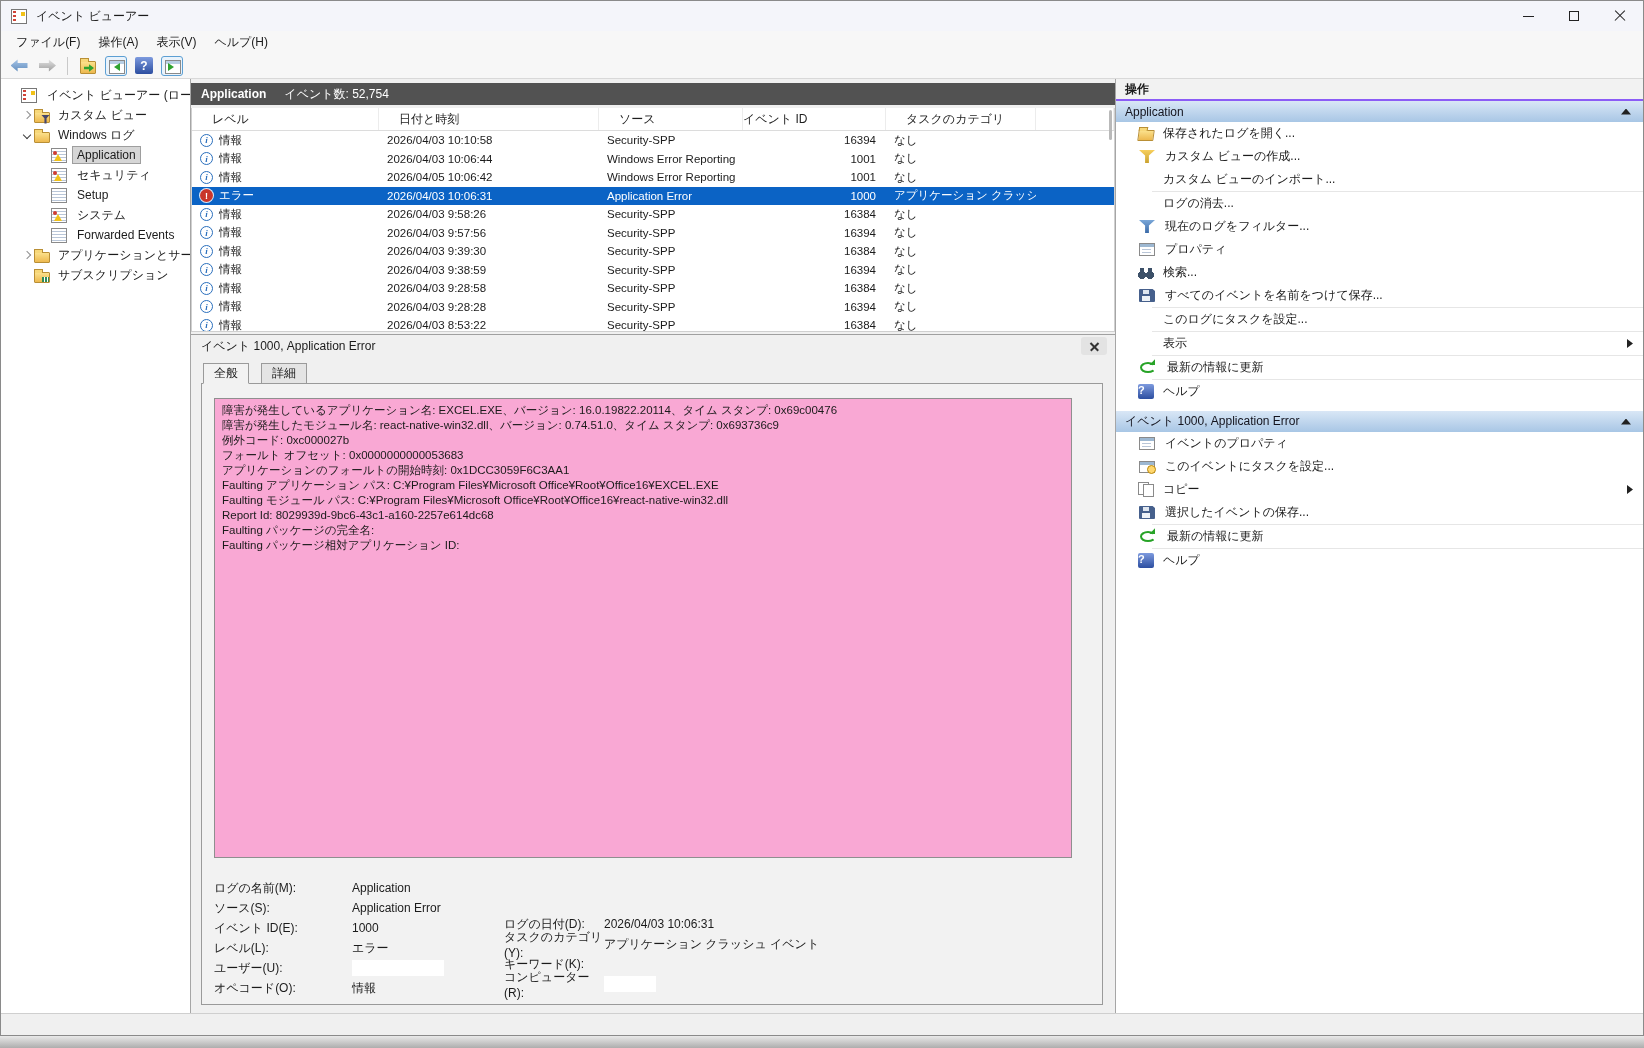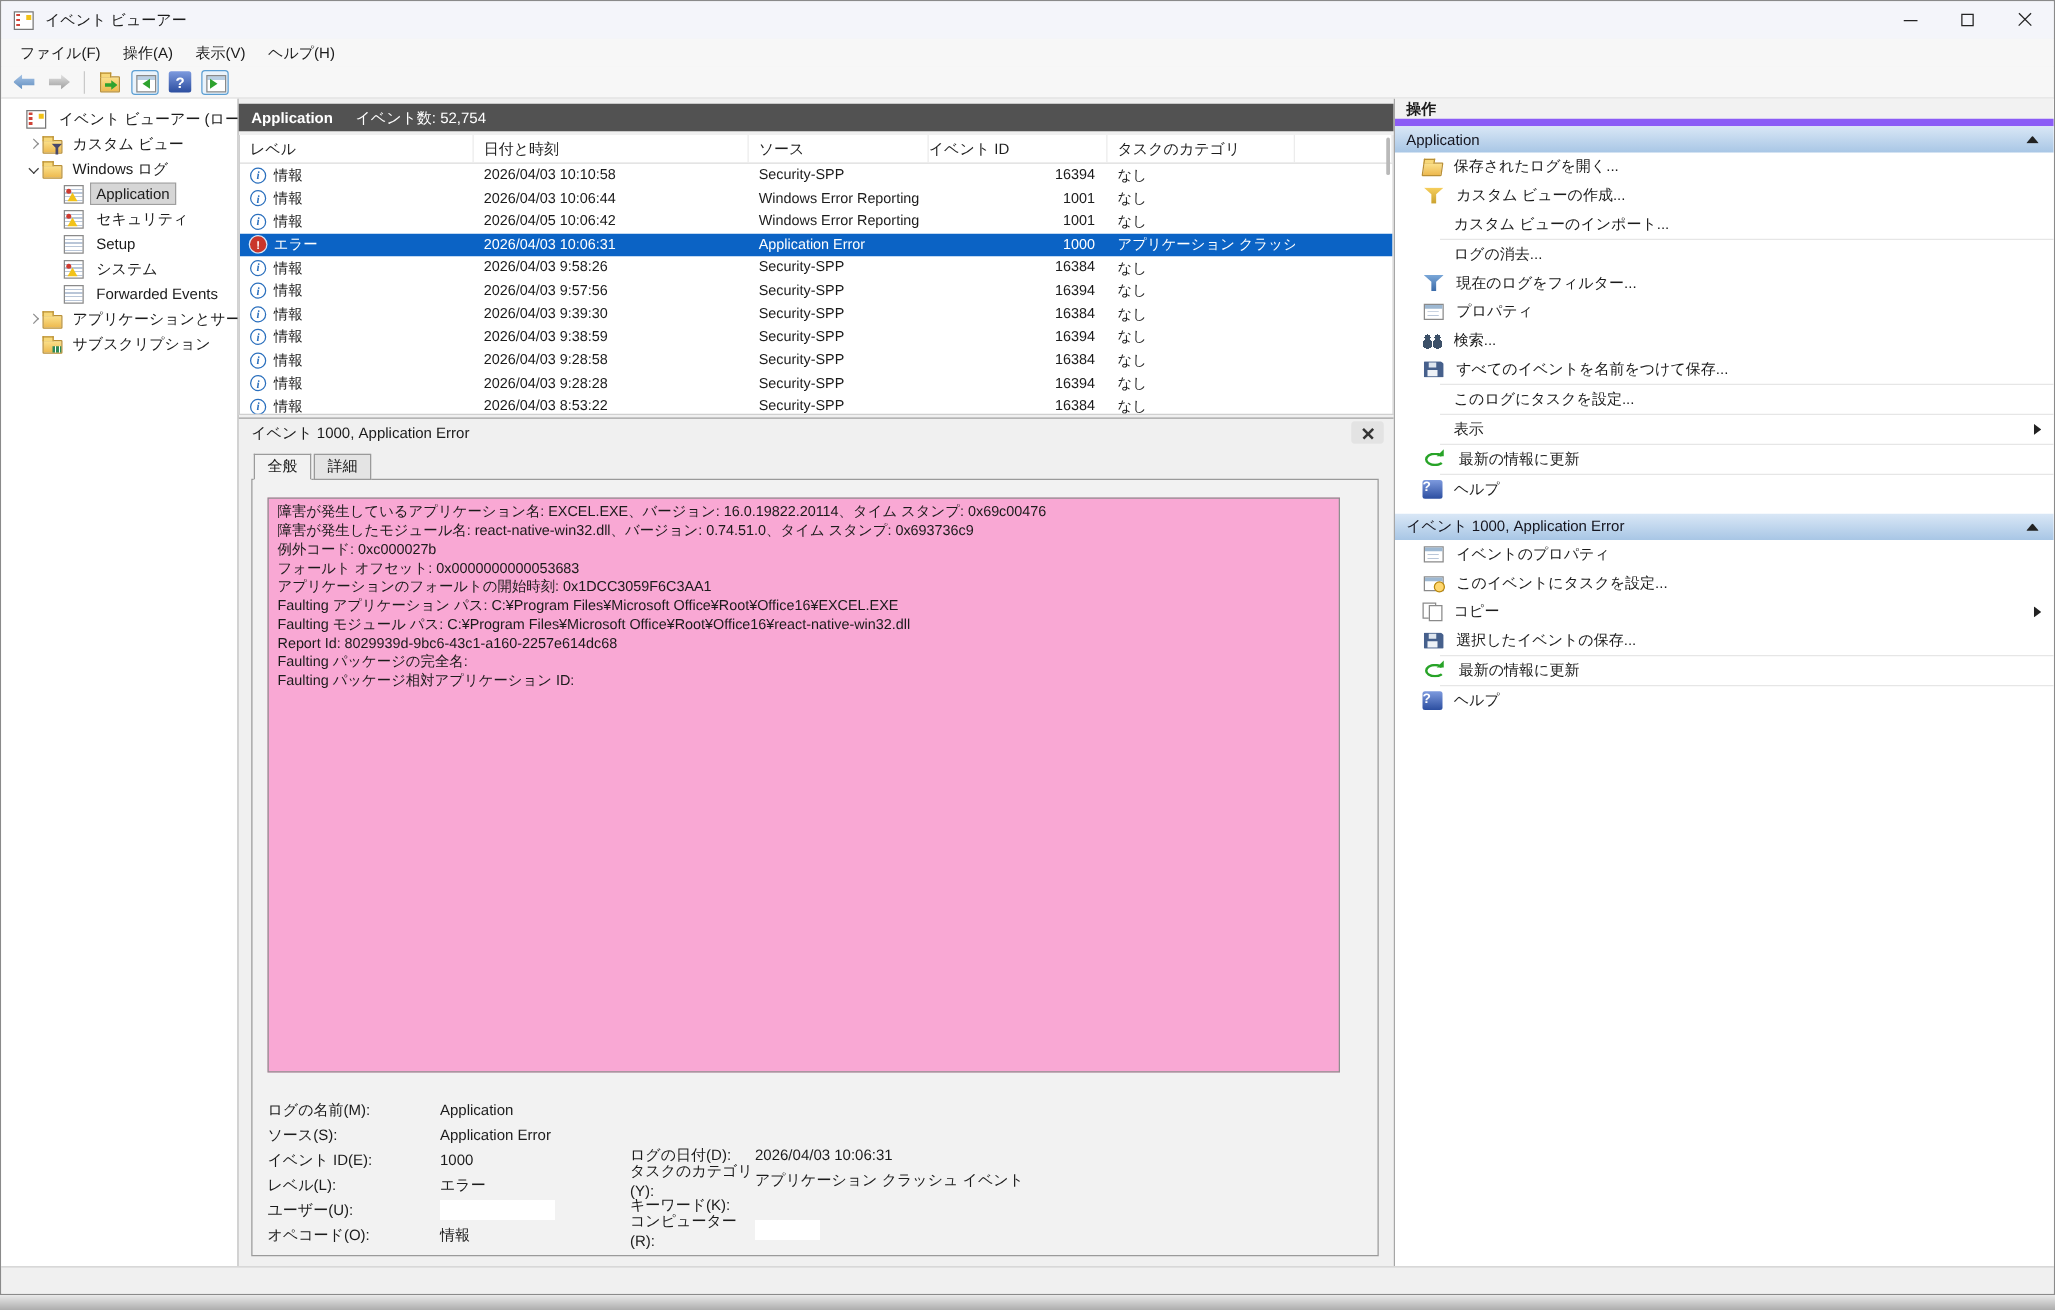--- a/index.html
+++ b/index.html
@@ -96,59 +96,59 @@
   .i-copy::before { left:0; top:0; }
   .i-copy::after { right:0; bottom:0; }
   .i-none { visibility:hidden; }
 
   
   .center-pane { flex:1 1 auto; display:flex; flex-direction:column; min-width:0; padding-top:4px; background:#f0f0f0; }
   .list-header-bar { height:22px; background:var(--hdr,#525252); color:#fff; display:flex; align-items:center; padding-left:10px; gap:18px; flex:0 0 auto; }
   .list-header-bar .logname { font-weight:bold; }
   .event-table { background:#fff; border:1px solid #d0d0d0; border-top:none; margin-top:3px; flex:0 0 auto; position:relative; }
   .thead { display:flex; height:23px; border-bottom:1px solid #dcdcdc; color:#1e1e1e; }
-  .th { display:flex; align-items:center; padding-left:8px; border-right:1px solid #ececec; overflow:hidden; white-space:nowrap; }
+  .th { display:flex; align-items:center; padding-left:20px; border-right:1px solid #ececec; overflow:hidden; white-space:nowrap; }
   .rows { height:200px; overflow:hidden; position:relative; }
   .trow { display:flex; height:18.5px; align-items:center; white-space:nowrap; font-size:11.5px; }
   .trow.selected { background:var(--sel,#0b63c5); color:#fff; }
   .td { padding-left:8px; overflow:hidden; flex:0 0 auto; }
   .c0{width:187px;} .c1{width:220px;} .c2{width:144px;} .c3{width:143px; text-align:right; padding-right:10px; padding-left:0;} .c4{width:150px;} 
   .cf{flex:1 1 auto;}
   .td.level { display:flex; align-items:center; gap:6px; }
   .lv { width:13px; height:13px; border-radius:50%; display:grid; place-items:center; flex:0 0 13px; font-weight:bold; }
   .lv-info { background:#fff; border:1px solid var(--info,#2a6fbd); color:var(--info,#2a6fbd); font-size:9px; font-family:"Liberation Serif",serif; font-style:italic; }
   .lv-error { background:var(--err,#c9362b); color:#fff; font-size:9px; box-shadow:0 0 0 1px rgba(255,255,255,.85); }
   .vscroll-thumb { position:absolute; right:2px; top:2px; width:3px; height:30px; background:#b9b9b9; border-radius:2px; }
 
   
   .detail-panel { flex:1 1 auto; display:flex; flex-direction:column; margin-top:2px; border-top:1px solid #a0a0a0; background:#f0f0f0; min-height:0; }
   .detail-header { height:22px; display:flex; align-items:center; padding:0 8px 0 10px; flex:0 0 auto; }
   .detail-close { margin-left:auto; width:26px; height:18px; display:grid; place-items:center; border-radius:3px; background:#e3e3e3; }
   .x-glyph { position:relative; width:9px; height:9px; }
   .x-glyph::before,.x-glyph::after { content:''; position:absolute; left:-1px; top:4px; width:11px; height:1.6px; background:#333; }
   .x-glyph::before { transform:rotate(45deg); } .x-glyph::after { transform:rotate(-45deg); }
-  .tabstrip { display:flex; gap:2px; padding:6px 0 0 12px; position:relative; z-index:2; flex:0 0 auto; }
+  .tabstrip { display:flex; gap:12px; padding:6px 0 0 12px; position:relative; z-index:2; flex:0 0 auto; }
   .tab { height:21px; padding:0 10px; display:grid; place-items:center; border:1px solid #9a9a9a; background:#e4e4e4; margin-bottom:-1px; font-size:12px; }
   .tab.active { background:#f2f2f2; border-bottom-color:#f2f2f2; }
   .tabbox { flex:1 1 auto; margin:0 12px 8px 10px; border:1px solid #9a9a9a; background:#f2f2f2; display:flex; flex-direction:column; min-height:0; overflow:hidden; }
   .event-text-box { margin:14px 30px 0 12px; height:460px; background:#f9a8d4; border:1px solid #8f8f8f; padding:4px 7px; overflow:hidden; flex:0 0 auto; }
   .evline { font-size:11.5px; line-height:15px; white-space:nowrap; min-height:15px; }
   .fields { display:flex; margin:20px 0 0 12px; }
   .fields-left { width:290px; flex:0 0 290px; }
   .fields-right { margin-top:36px; }
   .frow { display:flex; height:20px; align-items:center; }
   .flabel { width:138px; flex:0 0 138px; }
   .fields-right .flabel { width:100px; flex:0 0 100px; }
   .fvalue { white-space:nowrap; }
   .redact { display:inline-block; background:#fff; height:16px; width:92px; }
   .fields-right .redact { width:52px; }
 
   
   .actions-pane { width:528px; flex:0 0 528px; background:#fff; border-left:1px solid #a6a6a6; overflow:hidden; }
-  .actions-title { height:22px; background:#f2f2f2; border-bottom:6px solid #8b5cf6; display:flex; align-items:center; padding-left:9px; font-weight:bold; }
+  .actions-title { height:22px; background:#f2f2f2; border-bottom:2px solid #8b5cf6; display:flex; align-items:center; padding-left:9px; font-weight:bold; }
   .section-header { height:21px; background:linear-gradient(180deg,var(--sh1,#d9e7f6),var(--sh2,#a8c6e5)); display:flex; align-items:center; padding:0 12px 0 9px; color:#14141e; }
   .tri-up { margin-left:auto; width:10px; height:6px; background:#222; clip-path:polygon(50% 0,100% 100%,0 100%); }
   .tri-right { width:6px; height:9px; background:#222; clip-path:polygon(0 0,100% 50%,0 100%); margin-left:auto; margin-right:4px; }
   .action-item { height:23px; display:flex; align-items:center; gap:9px; padding:0 6px 0 10px;margin-left:12px; }
   .action-divider { height:1px; background:#e6e6e6; margin-left:36px; }
   .actions-gap { height:8px; }
 
   .statusbar { height:22px; background:#f0f0f0; border-top:1px solid #cfcfcf; flex:0 0 auto; }
 </style>
 </head>

